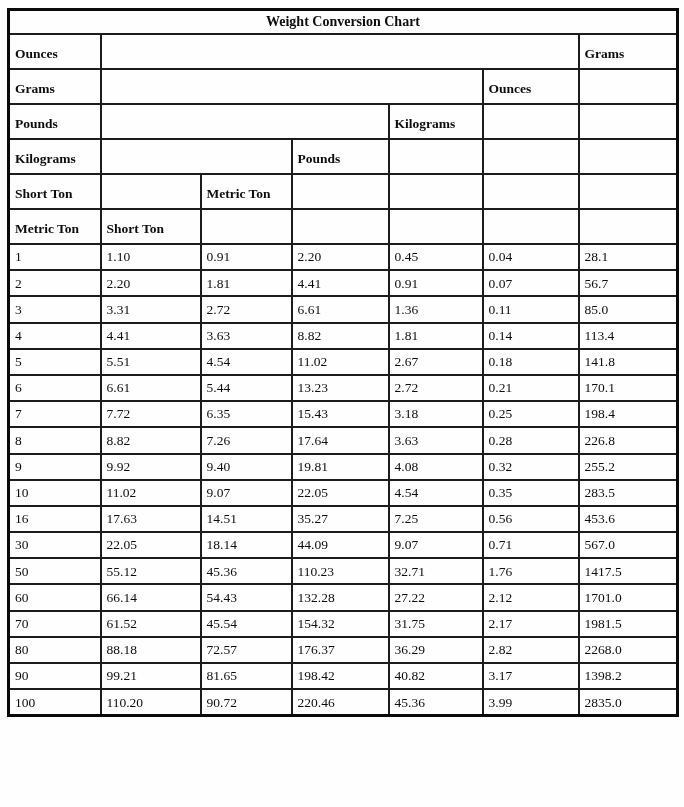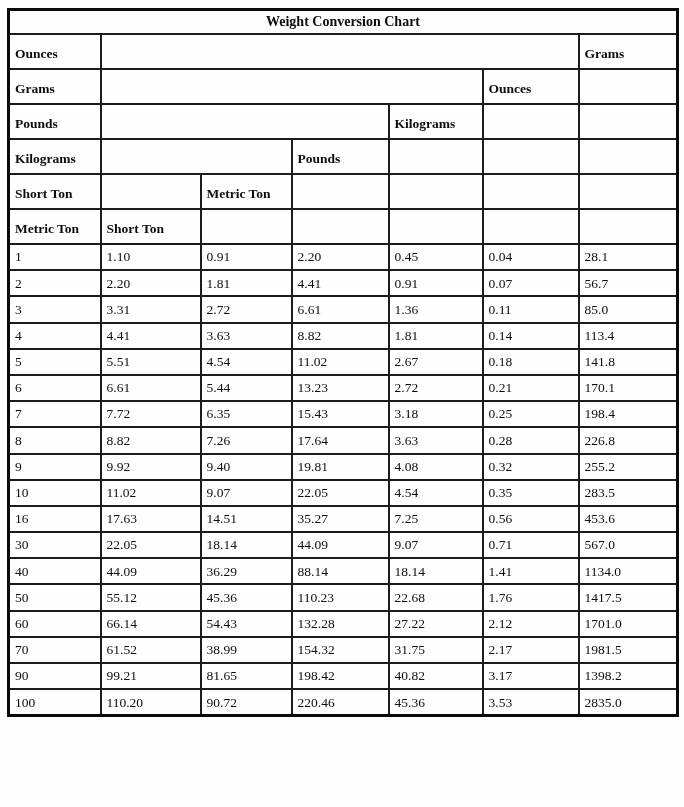--- a/index.html
+++ b/index.html
@@ -218,68 +218,68 @@
         <tr>
           <td>30</td>
           <td>22.05</td>
           <td>18.14</td>
           <td>44.09</td>
           <td>9.07</td>
           <td>0.71</td>
           <td>567.0</td>
         </tr>
         <tr>
-          <td>40</td>
-          <td>44.09</td>
-          <td>36.29</td>
-          <td>88.14</td>
-          <td>18.14</td>
-          <td>1.41</td>
-          <td>1134.0</td>
-        </tr>
-        <tr>
           <td>50</td>
           <td>55.12</td>
           <td>45.36</td>
           <td>110.23</td>
-          <td>22.68</td>
+          <td>32.71</td>
           <td>1.76</td>
           <td>1417.5</td>
         </tr>
         <tr>
           <td>60</td>
           <td>66.14</td>
           <td>54.43</td>
           <td>132.28</td>
           <td>27.22</td>
           <td>2.12</td>
           <td>1701.0</td>
         </tr>
         <tr>
           <td>70</td>
           <td>61.52</td>
-          <td>38.99</td>
+          <td>45.54</td>
           <td>154.32</td>
           <td>31.75</td>
           <td>2.17</td>
           <td>1981.5</td>
+        </tr>
+        <tr>
+          <td>80</td>
+          <td>88.18</td>
+          <td>72.57</td>
+          <td>176.37</td>
+          <td>36.29</td>
+          <td>2.82</td>
+          <td>2268.0</td>
         </tr>
         <tr>
           <td>90</td>
           <td>99.21</td>
           <td>81.65</td>
           <td>198.42</td>
           <td>40.82</td>
           <td>3.17</td>
           <td>1398.2</td>
         </tr>
         <tr>
           <td>100</td>
           <td>110.20</td>
           <td>90.72</td>
           <td>220.46</td>
           <td>45.36</td>
-          <td>3.53</td>
+          <td>3.99</td>
           <td>2835.0</td>
         </tr>
       </tbody>
   </table>
 </div>
 
 </body></html>

